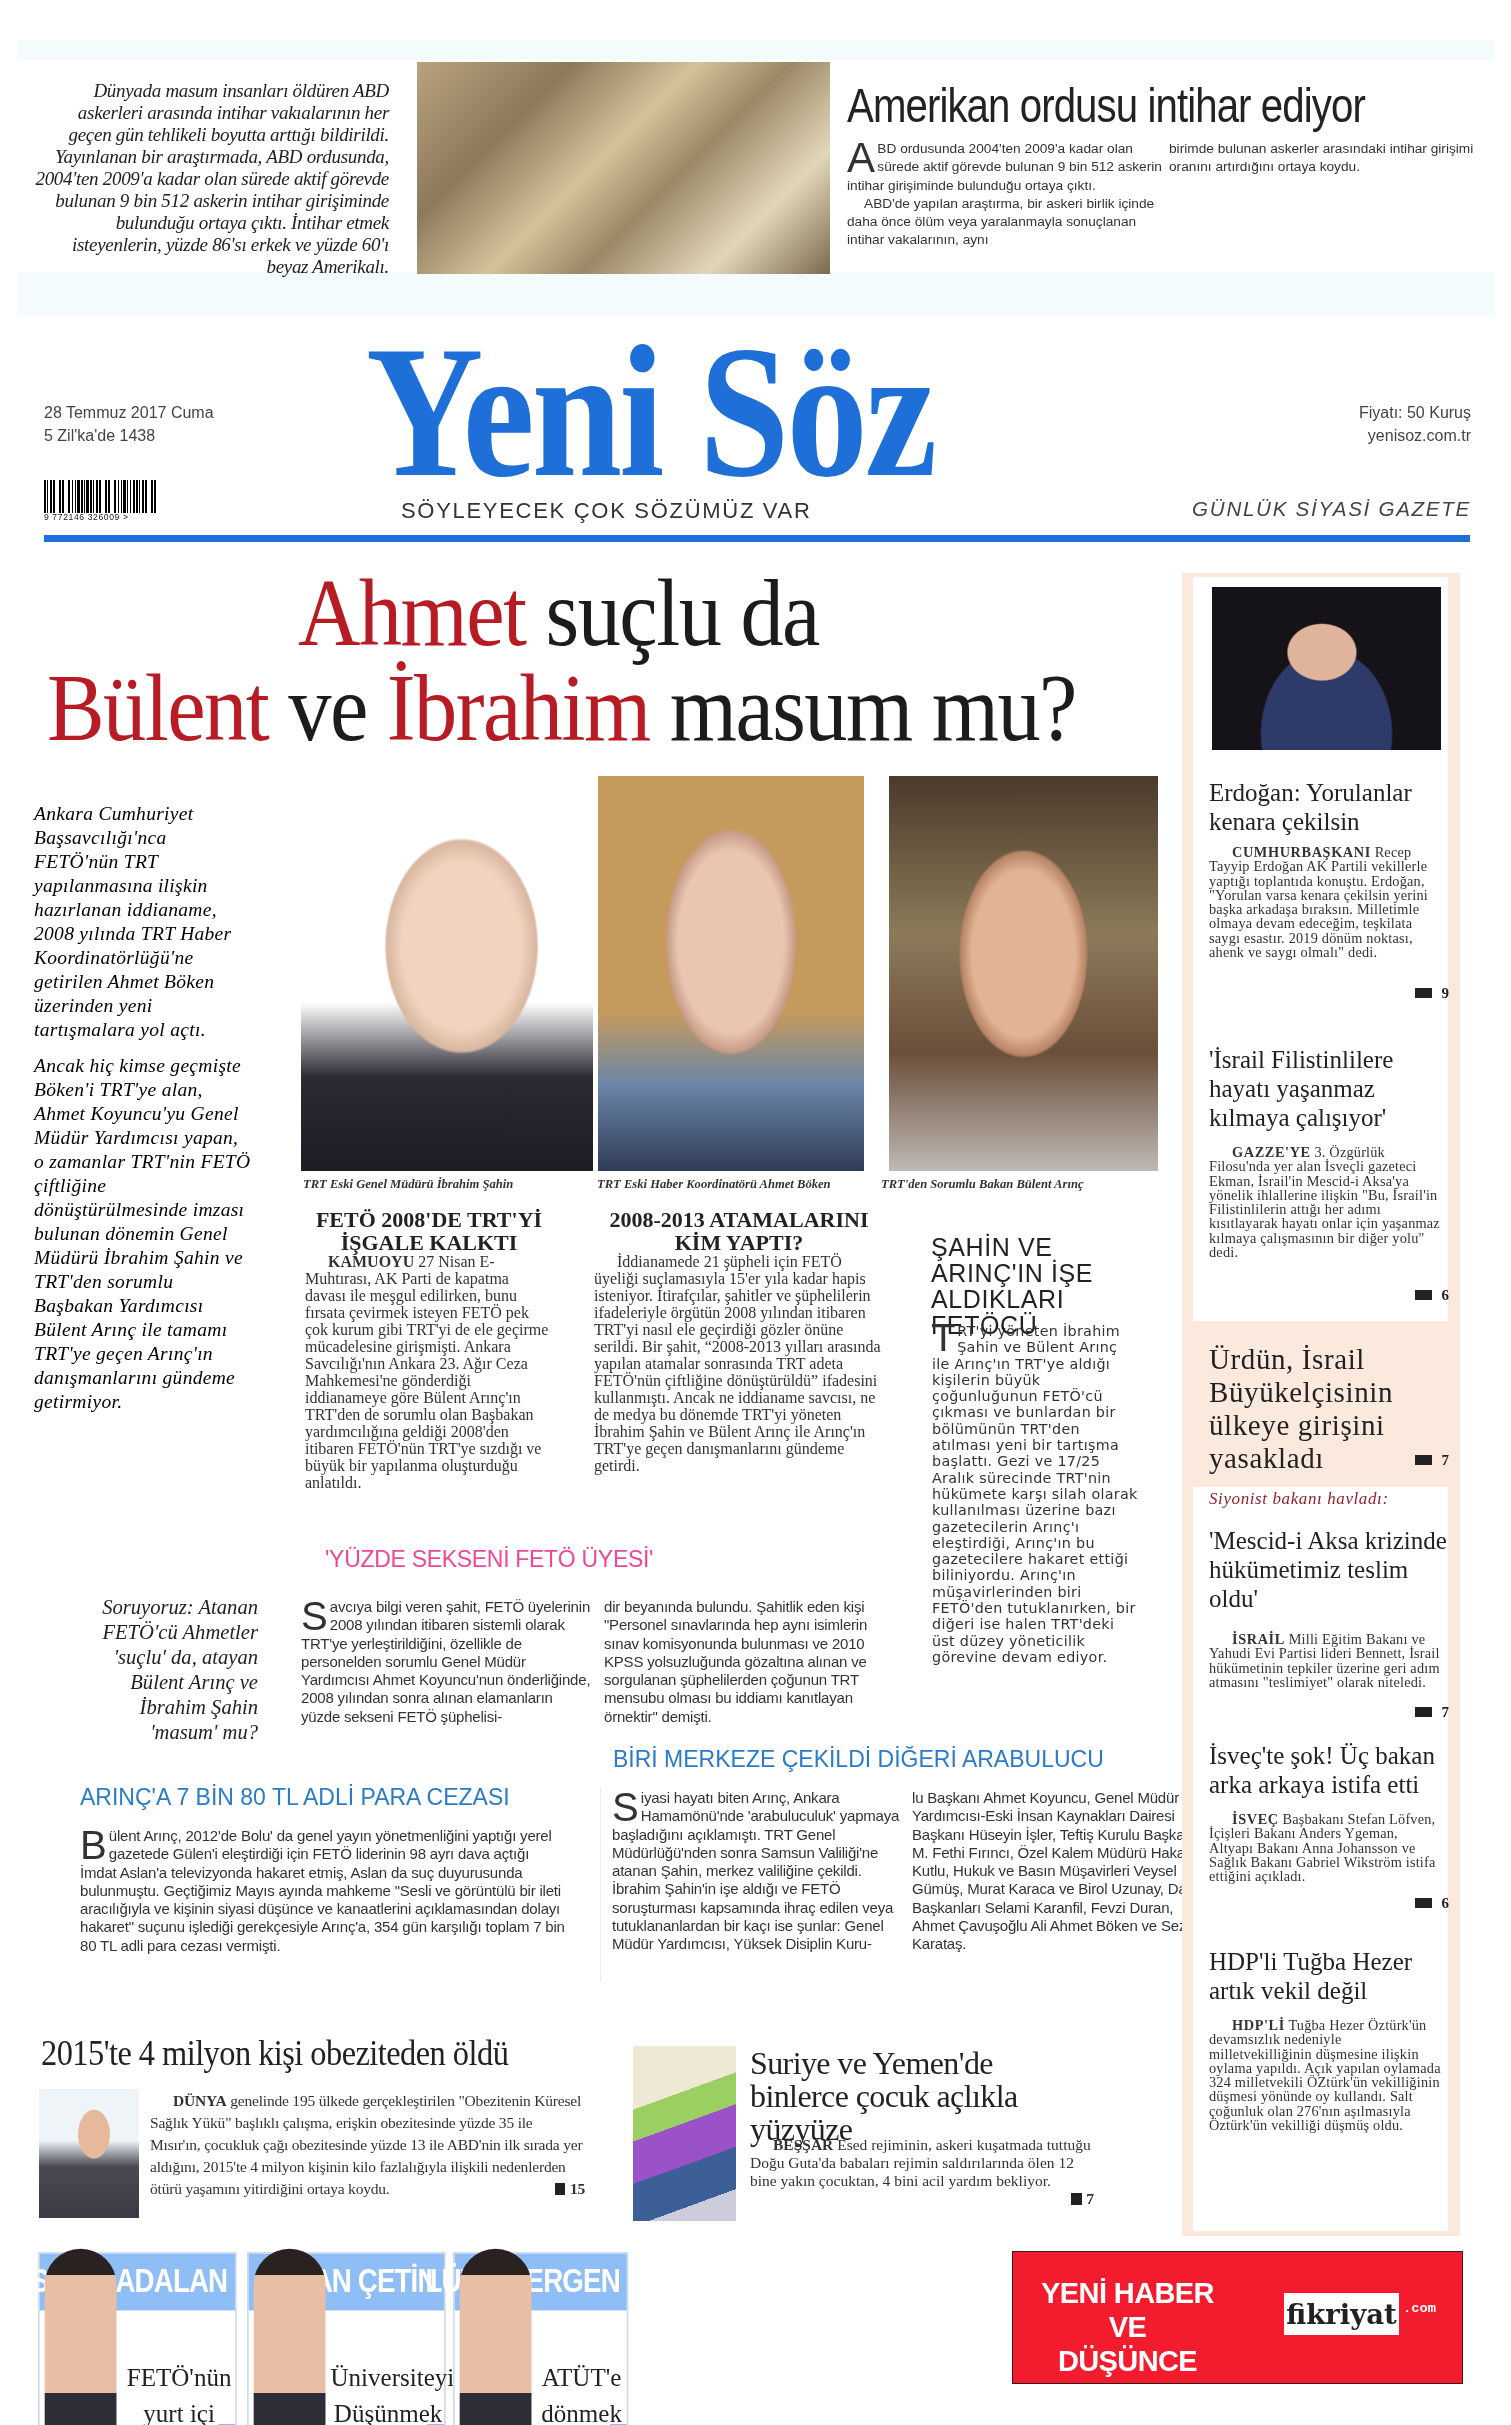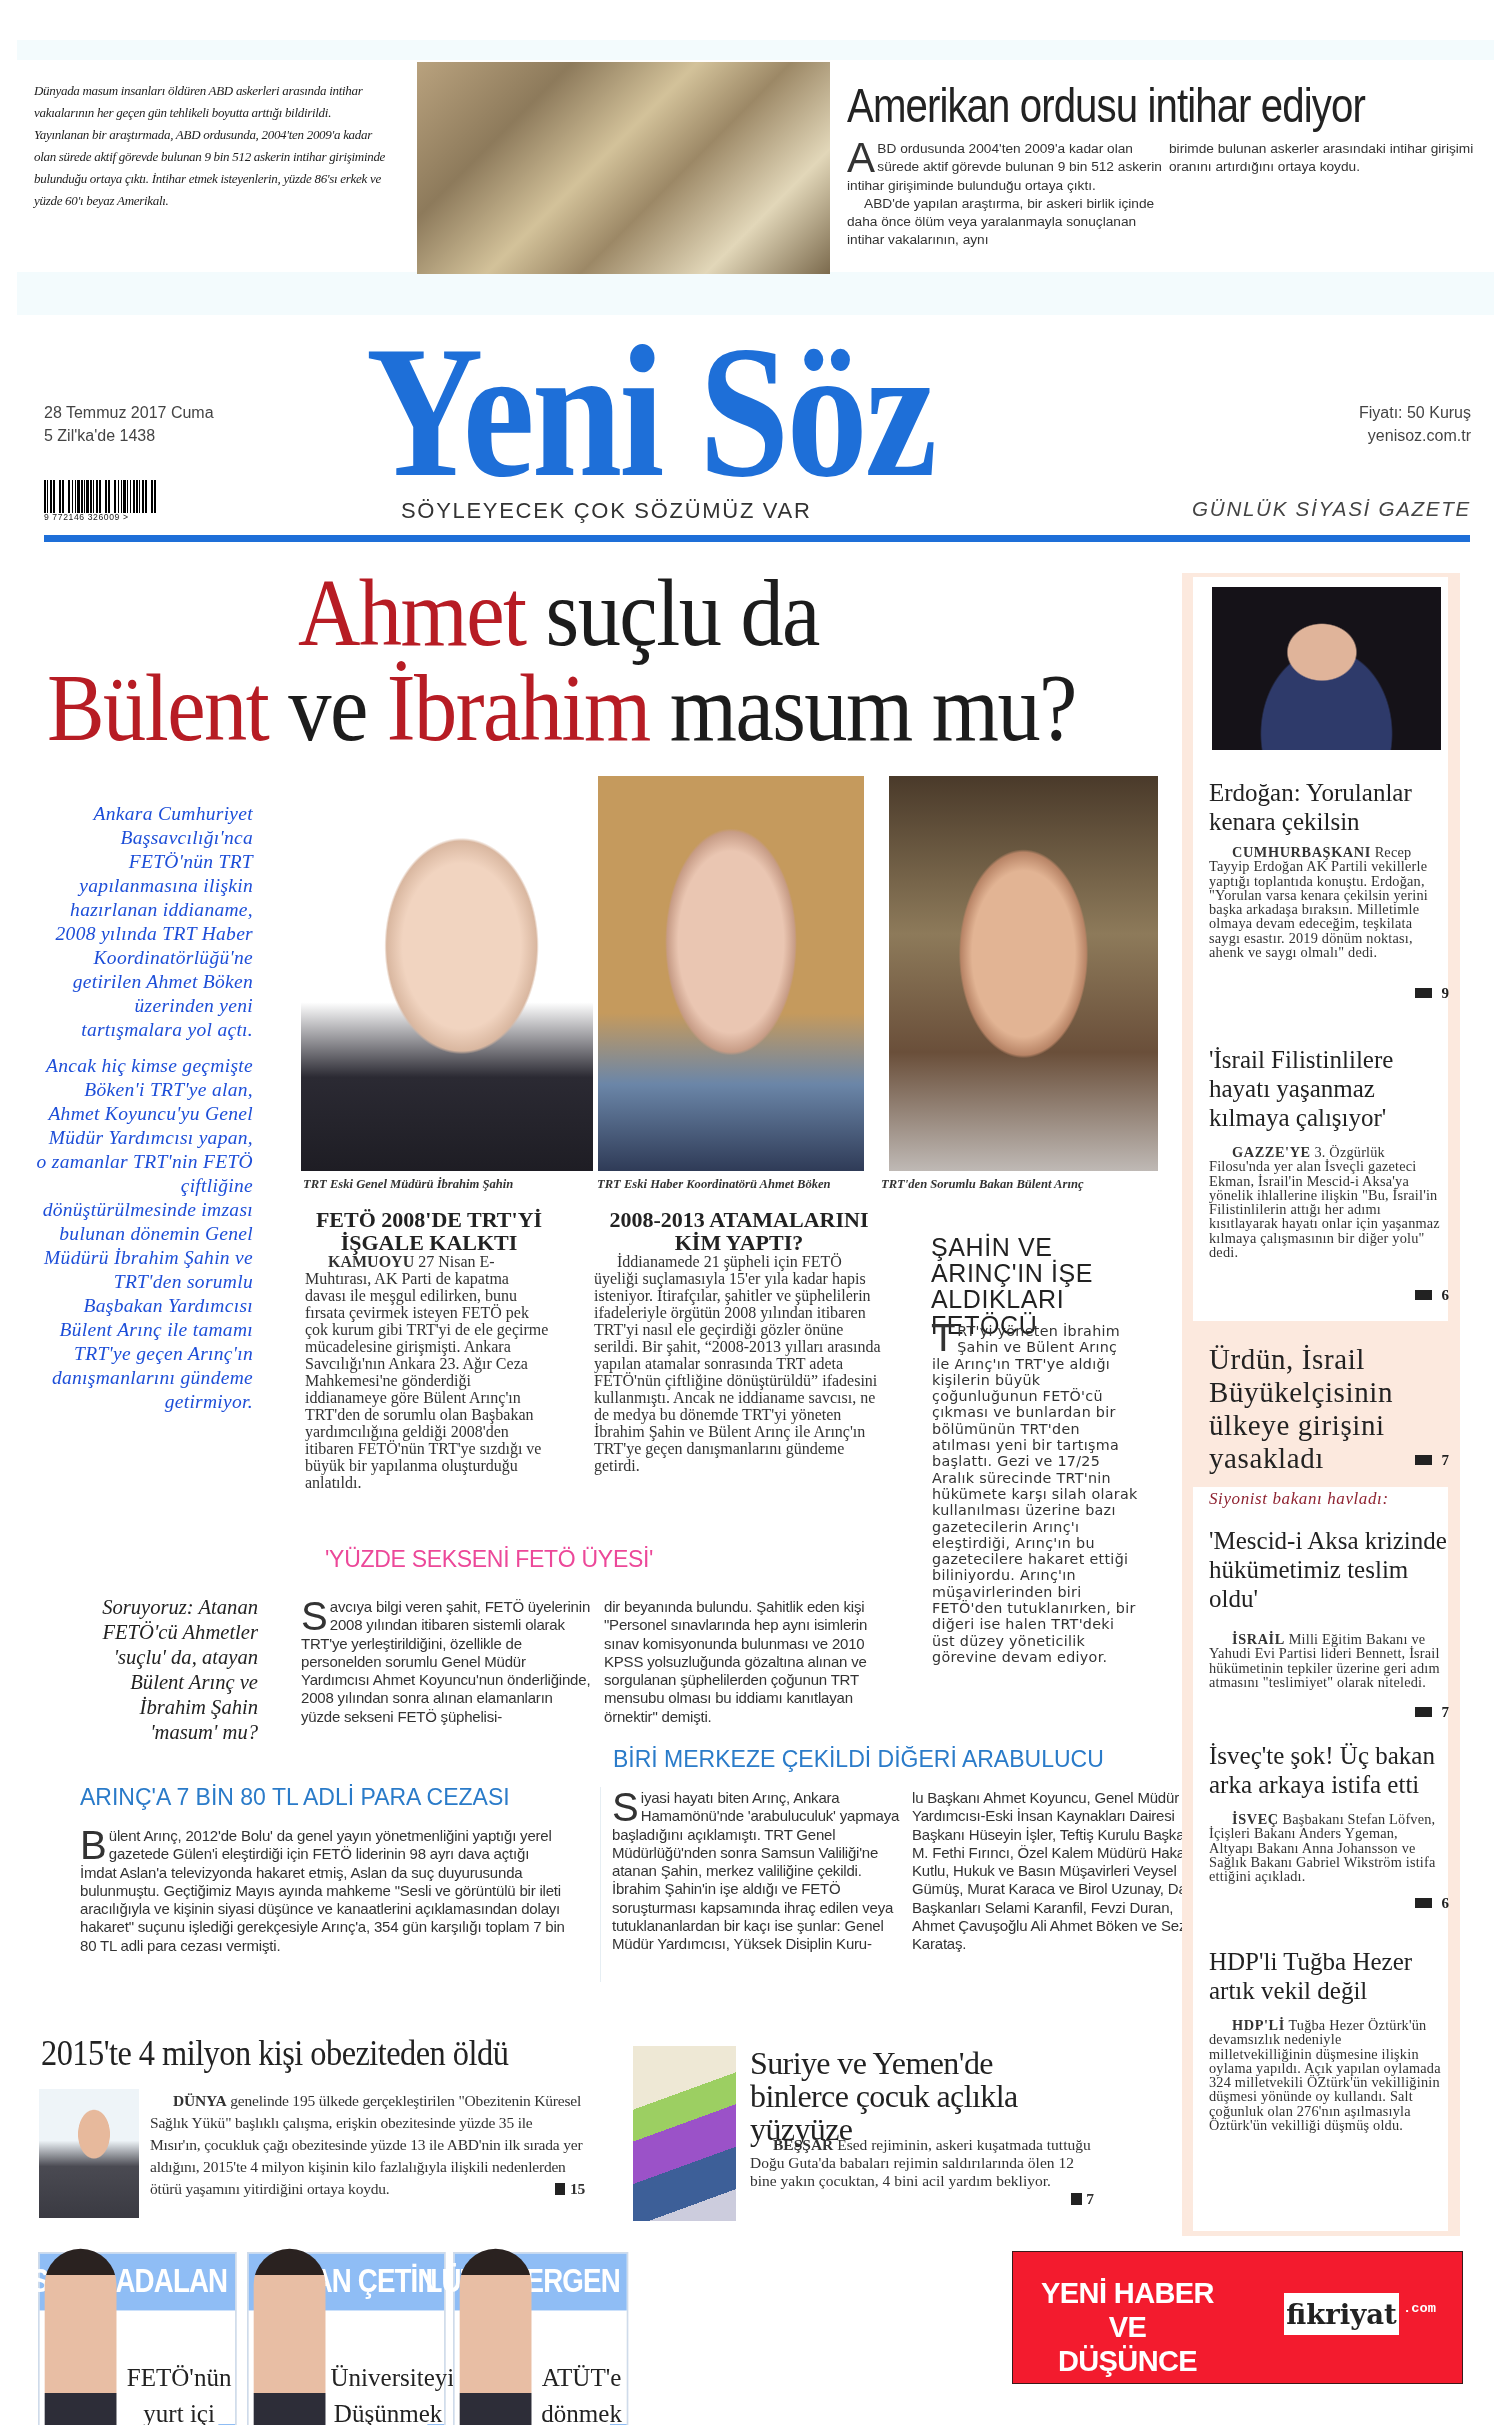--- a/index.html
+++ b/index.html
@@ -6,21 +6,21 @@
 html,body{width:1512px;height:2426px;background:#fff;overflow:hidden}
 body{position:relative;font-family:"Liberation Serif",serif;color:#222}
 .abs{position:absolute}
 .sans{font-family:"Liberation Sans",sans-serif}
 .serif{font-family:"Liberation Serif",serif}
 p{margin:0}
 
 
 #top-band{left:17px;top:40px;width:1477px;height:275px;background:#f3fbfd}
 #top-inner{left:17px;top:60px;width:1477px;height:212px;background:#fff}
-#teaser-lead{left:34px;top:80px;width:355px;font-style:italic;font-size:13px;line-height:22px;letter-spacing:-0.3px}
+#teaser-lead{left:34px;top:80px;width:355px;font-style:italic;font-size:19px;line-height:22px;text-align:right;letter-spacing:-0.3px}
 #teaser-photo{left:417px;top:62px;width:413px;height:212px;background:linear-gradient(135deg,#b9a27e 0%,#8d7a5b 25%,#d3c29a 45%,#9c8866 60%,#e2d7b9 80%,#7b6a4d 100%)}
 #teaser-title{left:847px;top:77px;font-size:49px;line-height:57px;color:#222;font-family:"Liberation Sans",sans-serif;letter-spacing:-1.1px;transform:scaleX(0.82);transform-origin:left top;white-space:nowrap}
 .teaser-col{top:140px;width:321px;font-family:"Liberation Sans",sans-serif;font-size:13.7px;line-height:18.3px;color:#333}
 #teaser-col1{left:847px}
 #teaser-col2{left:1169px}
 .dropcap{float:left;font-size:42px;line-height:36px;margin-right:2.3px;font-family:"Liberation Sans",sans-serif}
 .page-ref{font-weight:bold;font-family:"Liberation Serif",serif;white-space:nowrap}
 .page-ref .sq{display:inline-block;width:10.3px;height:12.6px;background:#222;margin-right:4.6px;vertical-align:-1.1px}
 
 
@@ -34,21 +34,21 @@
 #barcode .num{font-size:8.6px;letter-spacing:0.6px;line-height:9.2px}
 #mast-rule{left:44px;top:535px;width:1426px;height:6.9px;background:#1e6fd8}
 
 
 #headline1{left:298px;top:564px;font-size:96px;line-height:97px;white-space:nowrap;letter-spacing:-1.7px;transform:scaleX(0.9);transform-origin:left top}
 #headline2{left:47px;top:659px;font-size:96px;line-height:97px;white-space:nowrap;letter-spacing:-1.7px;transform:scaleX(0.9);transform-origin:left top}
 .red{color:#b71c24}
 .blk{color:#1c1c1c}
 
 
-#left-col{left:34px;top:802px;width:219px;text-align:right;font-style:italic;font-size:19.5px;line-height:24px;letter-spacing:0.3px;color:#1d4ed8}
+#left-col{left:34px;top:802px;width:219px;font-style:italic;font-size:19.5px;line-height:24px;letter-spacing:0.3px;color:#000000}
 #left-col p+p{margin-top:12px}
 #left-q{left:69px;top:1595px;width:189px;text-align:right;font-style:italic;font-size:20.6px;line-height:25px;color:#222}
 
 
 .photo{position:absolute}
 #photo1{left:301px;top:796px;width:292px;height:375px;background:radial-gradient(ellipse at 55% 40%,#f1d4c0 0 26%,#d9b7a0 33%,transparent 34%),linear-gradient(180deg,#fff 0 55%,#2b2a33 75%,#1e1d24 100%)}
 #photo2{left:598px;top:776px;width:266px;height:395px;background:radial-gradient(ellipse at 50% 42%,#eac6b2 0 28%,#c79c86 34%,transparent 35%),linear-gradient(180deg,#c59a5d 0 60%,#6b86a8 78%,#2f3b57 100%)}
 #photo3{left:889px;top:776px;width:269px;height:395px;background:radial-gradient(ellipse at 50% 45%,#e2b494 0 27%,#b88466 33%,transparent 34%),linear-gradient(180deg,#4a3a2a 0%,#8d7a5a 40%,#6a4f3a 70%,#bfb9b5 100%)}
 .caption{position:absolute;top:1177px;font-style:italic;font-weight:bold;font-size:12.6px;color:#333;white-space:nowrap}
 

